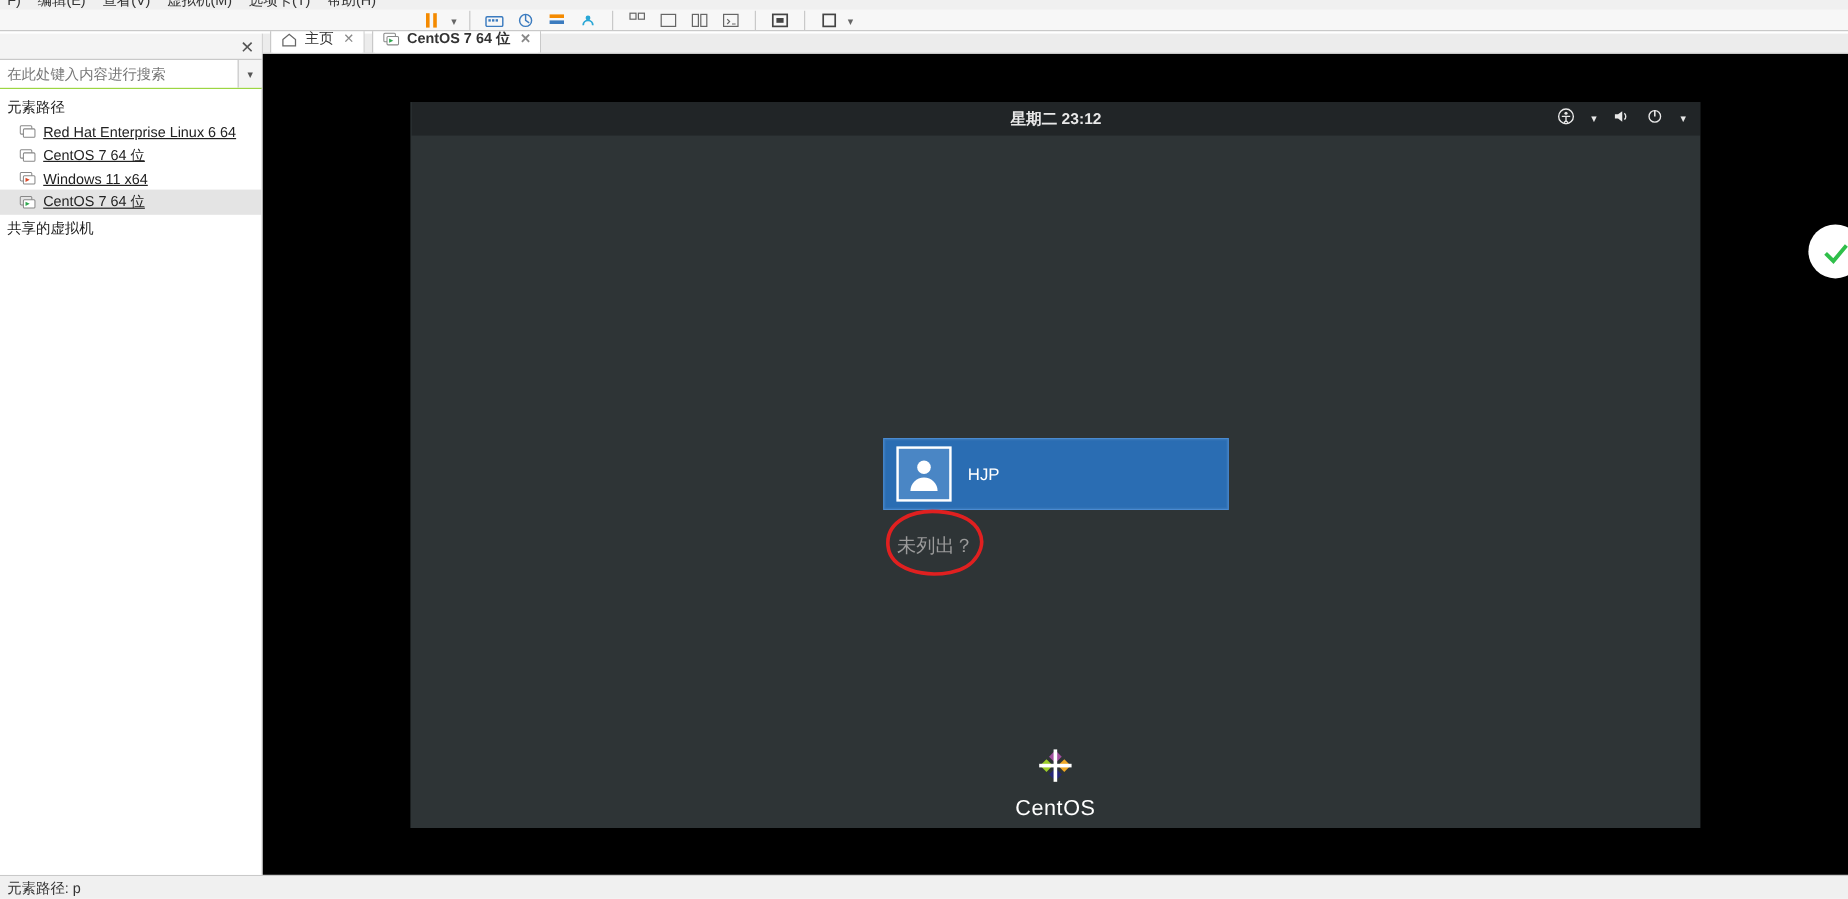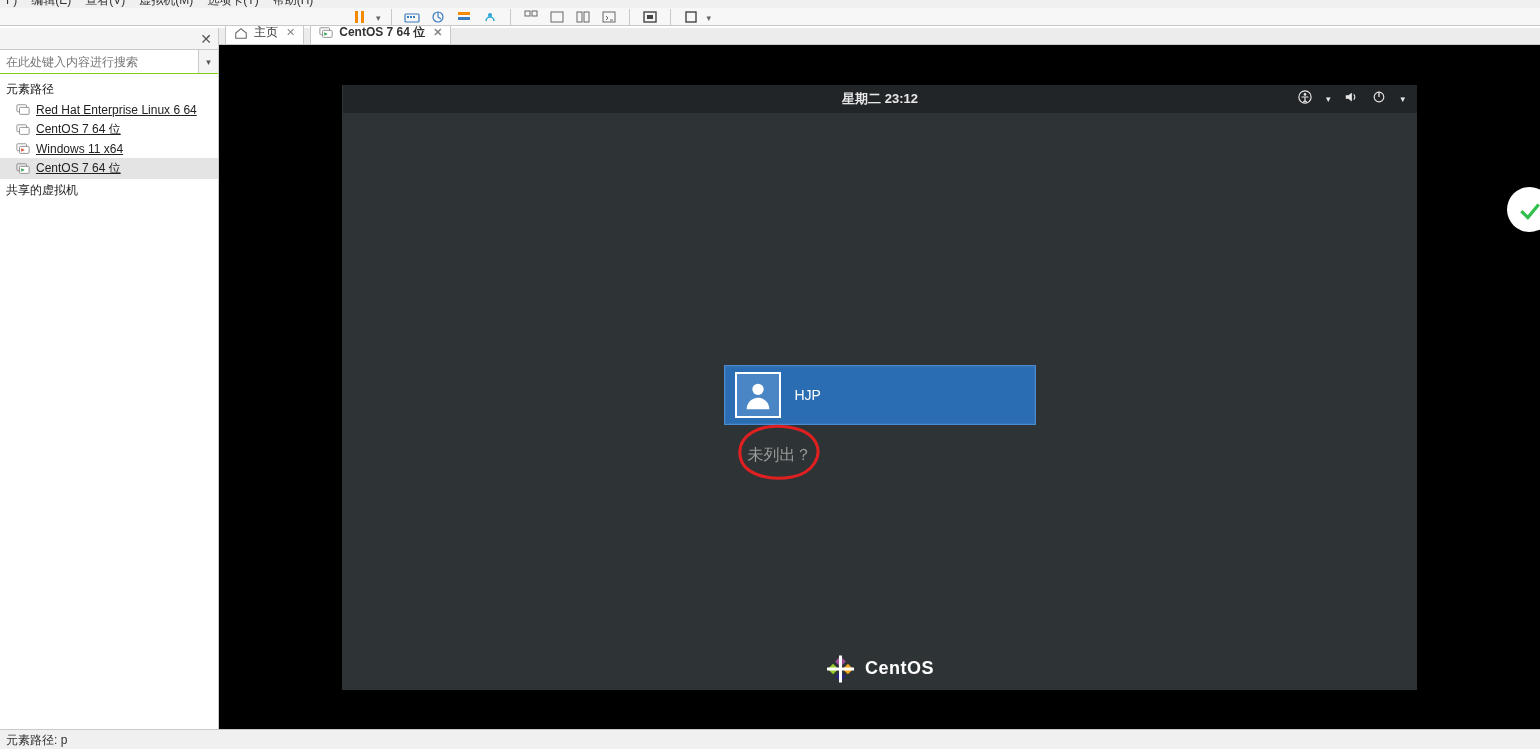--- a/index.html
+++ b/index.html
@@ -88,21 +88,21 @@
   }
   .g-top .spacer{flex:1;}
   .g-time{ position:absolute; left:50%; transform:translateX(-50%); font-weight:bold;}
   .g-right{ display:flex; gap:14px; padding-right:12px; align-items:center;}
   .g-right svg{ width:14px;height:14px; fill:#e8e8e8;}
   .caret{ font-size:9px; color:#e8e8e8;}
 
   
   .login-user{
     position:absolute; left:50%; top:280px; transform:translateX(-50%);
-    width:312px; height:60px; background:#2a6db3; border:1px solid #4a8ad0;
+    width:288px; height:60px; background:#2a6db3; border:1px solid #4a8ad0;
     display:flex; align-items:center; padding:6px 10px; gap:14px;
     box-shadow:0 0 0 1px rgba(255,255,255,0.05) inset;
   }
   .avatar-box{
     width:46px;height:46px;border:2px solid #fff; background:#4a86c5;
     display:flex;align-items:center;justify-content:center;
   }
   .avatar-box svg{ width:34px;height:34px;fill:#fff;}
   .uname{ color:#fff; font-size:14px; }
 
@@ -115,21 +115,21 @@
   
   .annot{
     position:absolute; left:50%; top:336px; transform:translateX(-50%);
     margin-left:-100px;
     pointer-events:none;
   }
 
   
   .centos-footer{
     position:absolute; bottom:6px; left:50%; transform:translateX(-50%);
-    display:flex; align-items:center; gap:10px; color:#fff; font-size:18px; font-weight:bold; letter-spacing:0.5px;
+    display:flex; align-items:center; gap:10px; color:#fff; font-size:18px; font-weight:normal; letter-spacing:0.5px;flex-direction:column;
   }
   .centos-logo{ width:30px;height:30px;}
 
   
   .green-check{
     position:absolute; right:-12px; top:142px;
     width:45px;height:45px; border-radius:50%; background:#fff;
     box-shadow:0 2px 6px rgba(0,0,0,0.25);
     display:flex;align-items:center;justify-content:center;
   }

